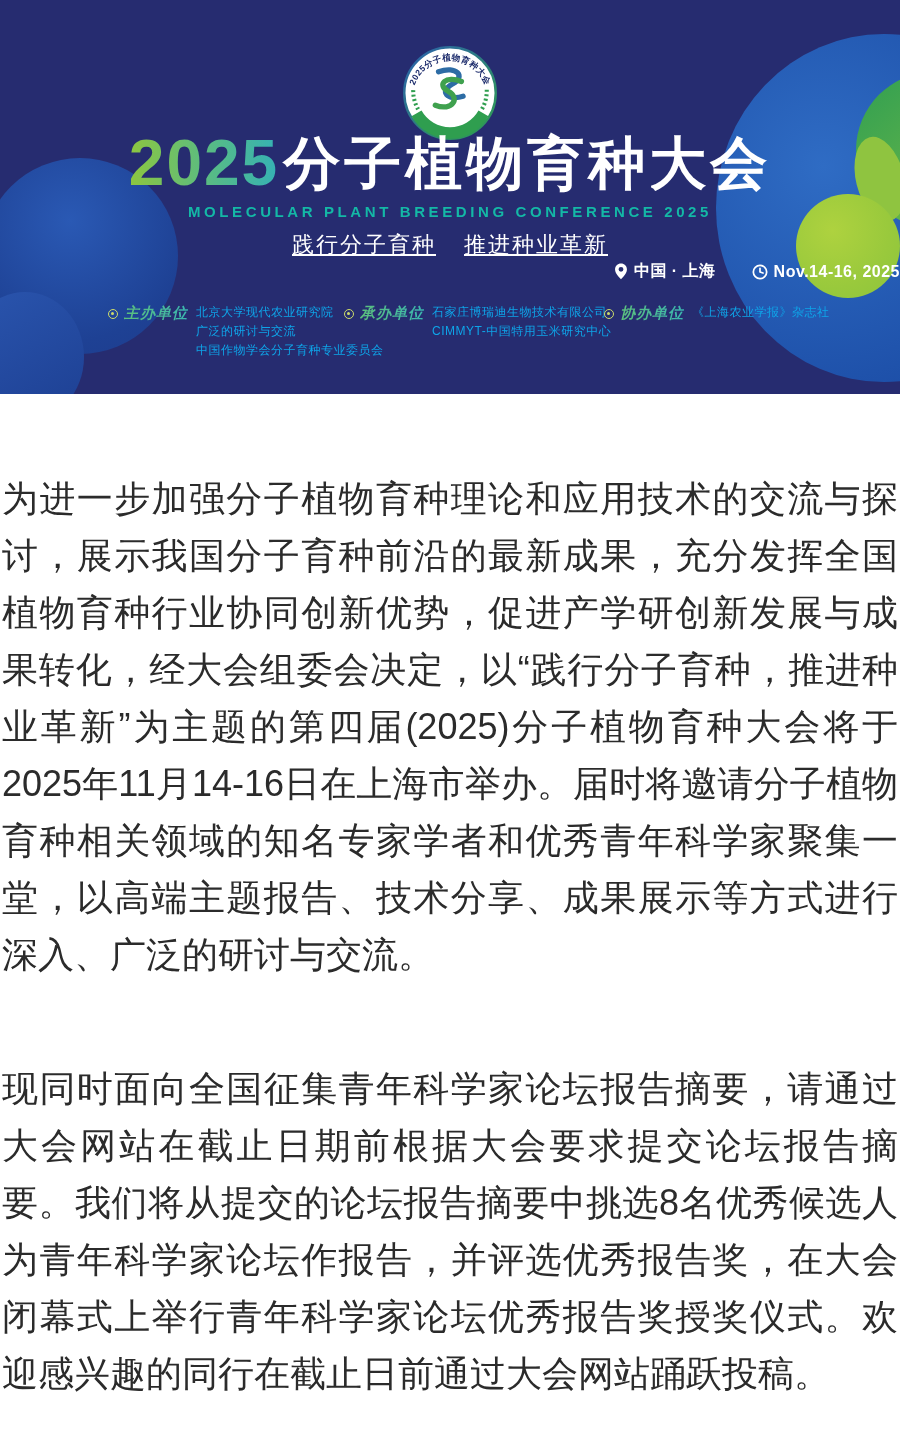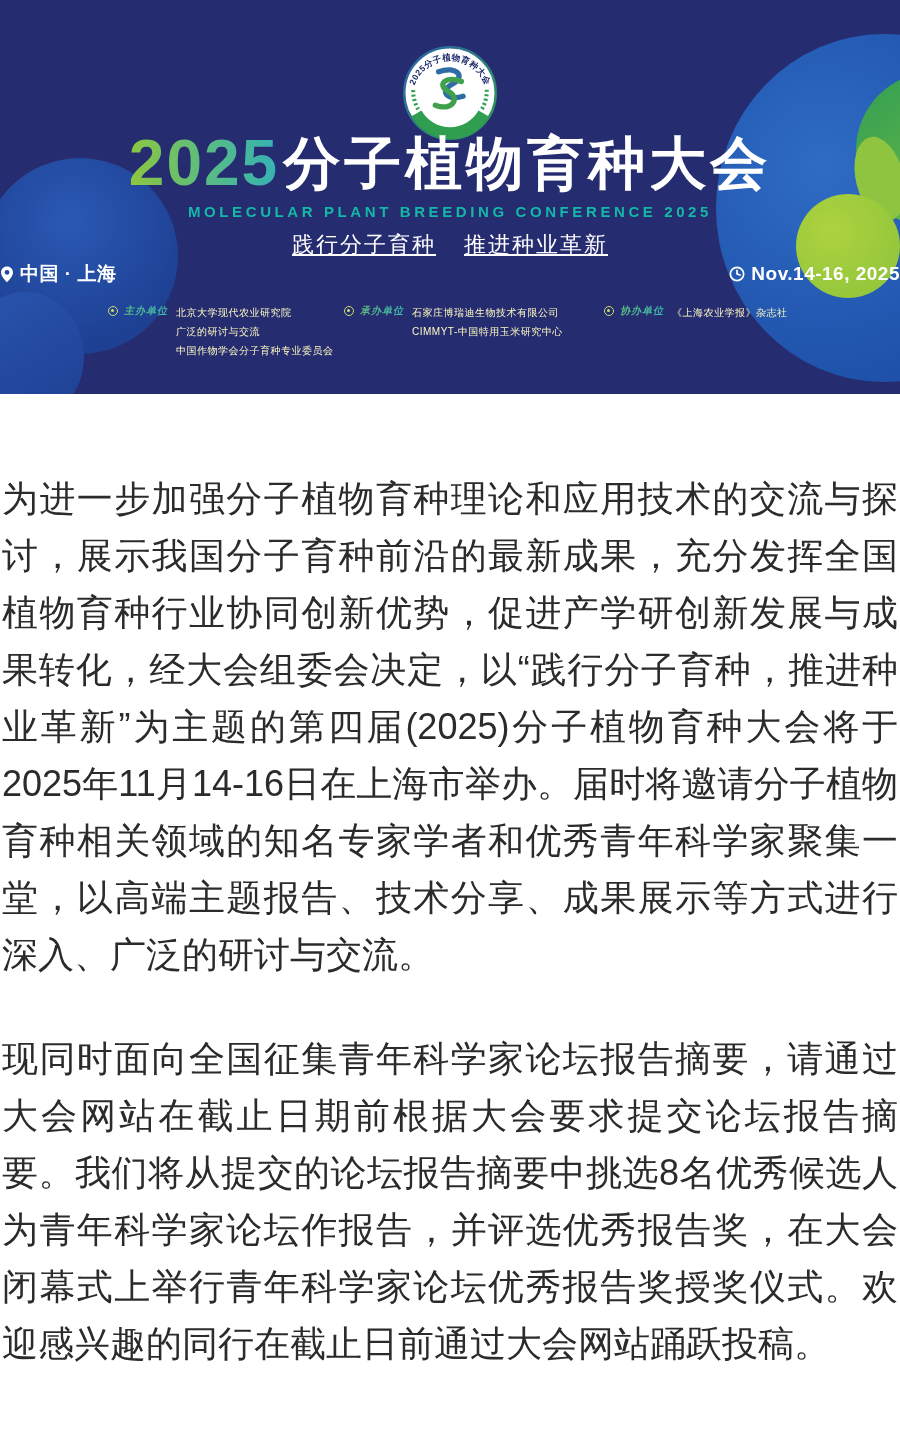--- a/index.html
+++ b/index.html
@@ -56,22 +56,22 @@
   }
 
   .tagline {
     position:absolute; top:230px; left:0; width:100%; text-align:center; z-index:3;
     color:#ffffff; font-size:22px; font-weight:500; letter-spacing:2px;text-decoration:underline;
   }
   .tag-gap { display:inline-block; width:28px; }
 
   .info-row {
     position:absolute; top:261px; left:0; width:100%; z-index:3;
-    display:flex; justify-content:space-between; align-items:center; gap:36px;
-    color:#ffffff; font-size:19px; font-weight:700; letter-spacing:0.5px;
+    display:flex; justify-content:flex-end; align-items:center; gap:36px;
+    color:#ffffff; font-size:16px; font-weight:700; letter-spacing:0.5px;
   }
   .info-item { display:flex; align-items:center; gap:6px; }
   .info-item svg { display:block; }
 
   .organizers { position:absolute; top:303px; left:0; right:0; z-index:3; }
   .org-col { position:absolute; display:flex; gap:8px; align-items:flex-start; }
   .org-col-1 { left:108px; }
   .org-col-2 { left:344px; }
   .org-col-3 { left:604px; }
   .org-label {
@@ -79,35 +79,35 @@
   }
   .org-bullet {
     position:relative; width:10px; height:10px; border:1.5px solid #cddc6a; border-radius:50%;
     flex:0 0 auto;
   }
   .org-bullet::after {
     content:""; position:absolute; left:2px; top:2px; width:3px; height:3px;
     border-radius:50%; background:#cddc6a;
   }
   .org-label-text {
-    font-size:10px; font-weight:700; font-style:italic; letter-spacing:1px;
+    font-size:15px; font-weight:700; font-style:italic; letter-spacing:1px;
     background:linear-gradient(90deg,#5cc07c,#3bb7b0);
     -webkit-background-clip:text; background-clip:text; color:transparent;
   }
-  .org-lines { color:#fef9c3; font-size:10px; line-height:19px; letter-spacing:0.5px; }
+  .org-lines { color:#0ea5e9; font-size:12px; line-height:19px; letter-spacing:0.5px; }
   .org-lines span { display:block; }
 
   
   .content { padding:0 2px; }
   .content p {
     font-size:36px; line-height:57px; color:#2b2b2b; font-weight:500;
     text-align:justify; text-justify:inter-ideograph;
   }
   .para-intro { margin-top:76px; }
-  .para-call  { margin-top:47px; }
+  .para-call  { margin-top:77px; }
 </style>
 </head>
 <body>
 
 <div class="page">
 
   <header class="banner">
 
     <div class="blob blob-left"></div>
     <div class="blob blob-left-2"></div>

